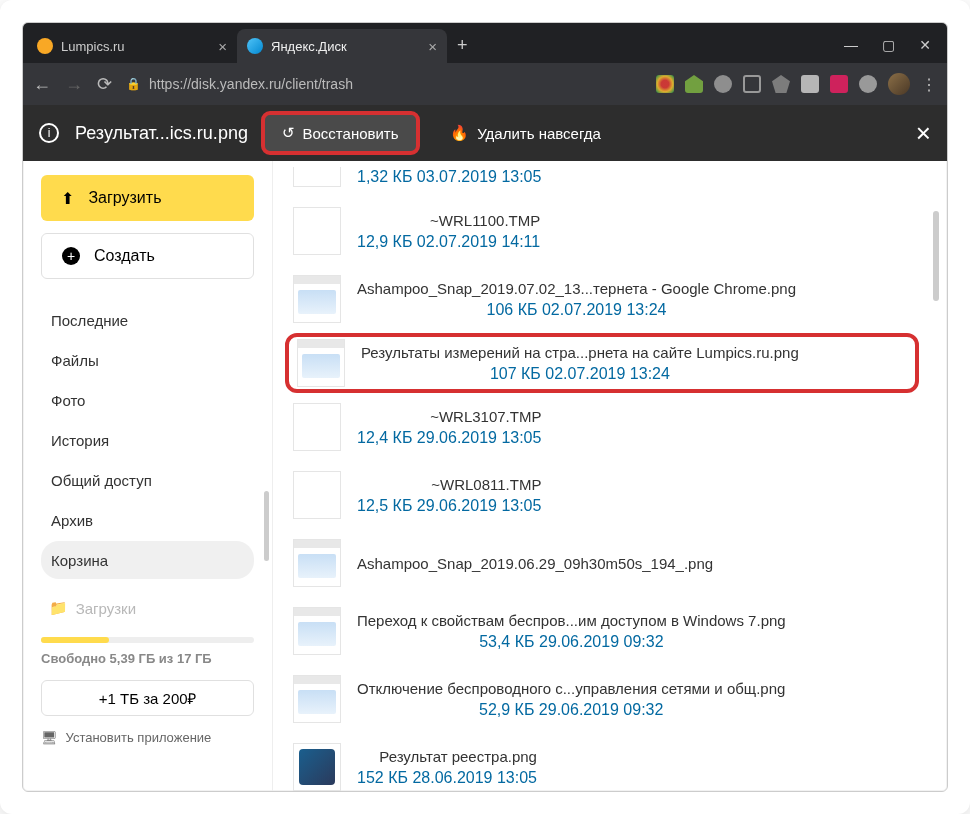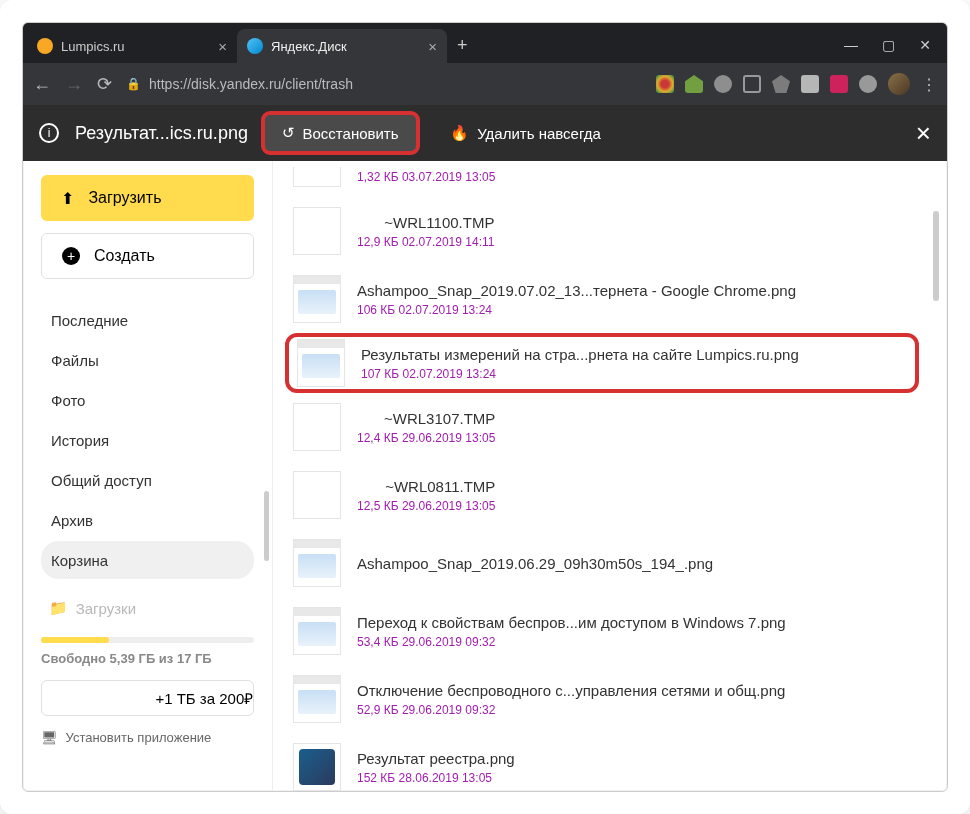--- a/index.html
+++ b/index.html
@@ -42,37 +42,37 @@
 .sidebar { width: 250px; padding: 14px 18px 10px; border-right: 1px solid #eee; display: flex; flex-direction: column; position: relative; }
 .upload-btn { height: 46px; background: #ffdb4d; border-radius: 6px; display: flex; align-items: center; gap: 14px; padding: 0 20px; font-size: 16px; font-weight: 500; cursor: pointer; margin-bottom: 12px; }
 .create-btn { height: 46px; background: #fff; border: 1px solid #e0e0e0; border-radius: 6px; display: flex; align-items: center; gap: 14px; padding: 0 20px; font-size: 16px; font-weight: 500; cursor: pointer; margin-bottom: 22px; }
 .nav-list { display: flex; flex-direction: column; gap: 2px; }
 .nav-item { height: 38px; display: flex; align-items: center; padding: 0 10px; font-size: 15px; color: #333; cursor: pointer; border-radius: 18px; }
 .nav-item.active { background: #f0f0f0; font-weight: 500; }
 .folder-row { display: flex; align-items: center; gap: 8px; color: #b8b8b8; font-size: 15px; margin-top: 20px; padding-left: 8px; }
 .storage-bar { width: 100%; height: 6px; background: #eee; margin-top: 20px; border-radius: 3px; }
 .storage-fill { height: 100%; width: 32%; background: #ffdb4d; border-radius: 3px; }
 .storage-text { font-size: 13px; color: #888; margin-top: 8px; font-weight: bold; }
-.upsell-btn { height: 36px; border: 1px solid #e0e0e0; border-radius: 6px; display: flex; align-items: center; justify-content: flex-end; font-size: 15px; font-weight: 500; margin-top: 14px; cursor: pointer; }
+.upsell-btn { height: 36px; border: 1px solid #e0e0e0; border-radius: 6px; display: flex; align-items: center; justify-content: center; font-size: 15px; font-weight: 500; margin-top: 14px; cursor: pointer; }
 .install-row { display: flex; align-items: center; gap: 8px; font-size: 13px; color: #666; margin-top: 14px; cursor: pointer; }
 .sidebar-scroll { position: absolute; right: 3px; top: 330px; width: 5px; height: 70px; background: #ccc; border-radius: 3px; }
 
 
 .file-list { flex: 1; overflow-y: auto; padding: 6px 28px 6px 12px; position: relative; }
 .file-row { display: flex; align-items: center; gap: 16px; padding: 10px 8px; cursor: pointer; border-radius: 8px; }
 .file-row.selected { border: 4px solid #d63031; border-radius: 12px; padding: 2px 8px; }
 .thumb { width: 48px; height: 48px; background: #fff; border: 1px solid #e5e5e5; display: flex; align-items: center; justify-content: center; font-size: 10px; color: #aaa; overflow: hidden; }
 .thumb.blank { background: #fff; }
 .thumb.screenshot { background: linear-gradient(180deg,#e8e8e8 0%,#e8e8e8 18%,#fff 18%,#fff 100%); position: relative; }
 .thumb.screenshot::after { content: ''; position: absolute; top: 14px; left: 4px; right: 4px; bottom: 8px; background: linear-gradient(180deg,#c8dff5 0%,#e8f2fb 100%); border-radius: 2px; }
 .thumb.icon-box { display: flex; align-items: center; justify-content: center; }
 .cube-icon { width: 36px; height: 36px; background: linear-gradient(135deg,#1a5f8e,#2b3a5c); border-radius: 4px; position: relative; }
 .file-info { display: flex; flex-direction: column; gap: 4px; }
 .file-name { font-size: 15px; color: #333; text-align: right; }
-.file-meta { font-size: 12px; color: #a21caf; }
+.file-meta { font-size: 16px; color: #0369a1; text-align: center; }
 .list-scroll { position: absolute; right: 8px; top: 50px; width: 6px; height: 90px; background: #ccc; border-radius: 3px; }
 
 </style>
 </head>
 <body>
 
 <div class="outer-frame">
 <div class="browser-window">
 
   <div class="tab-bar">

